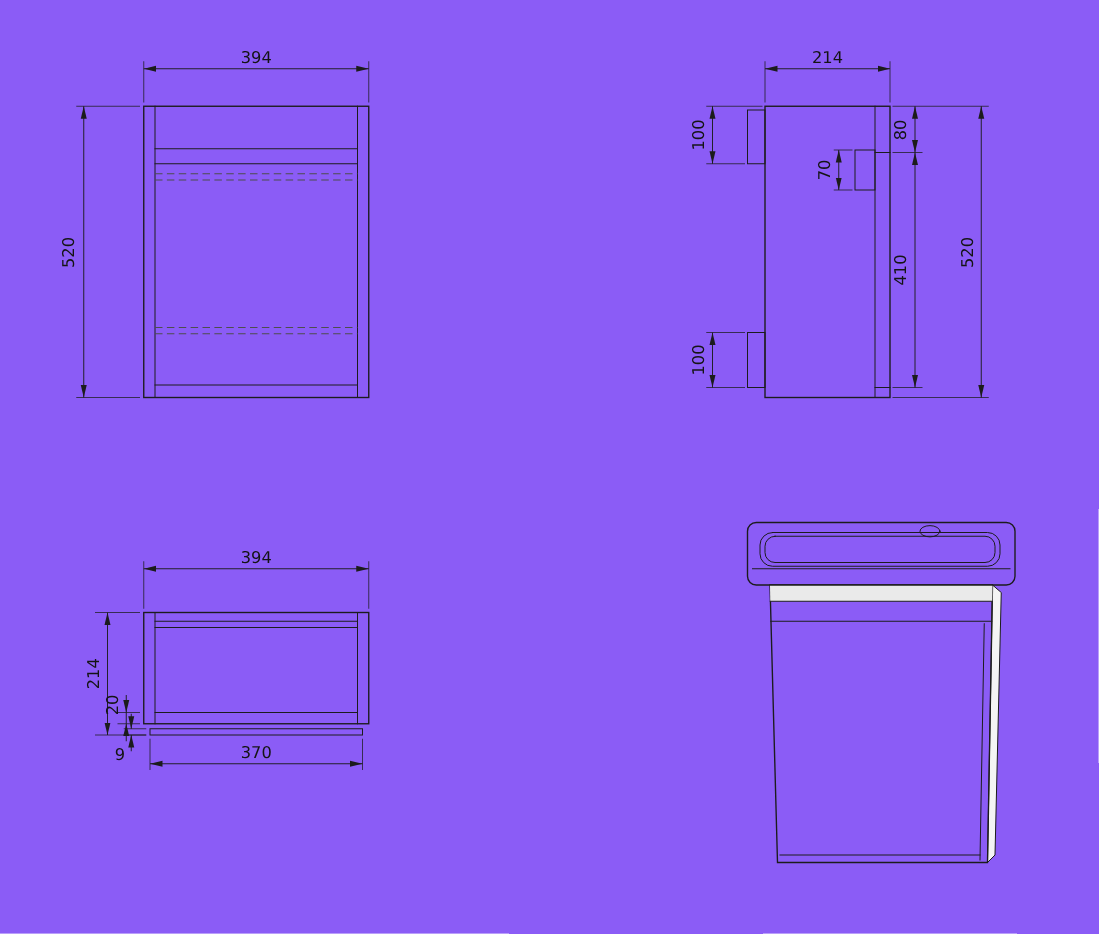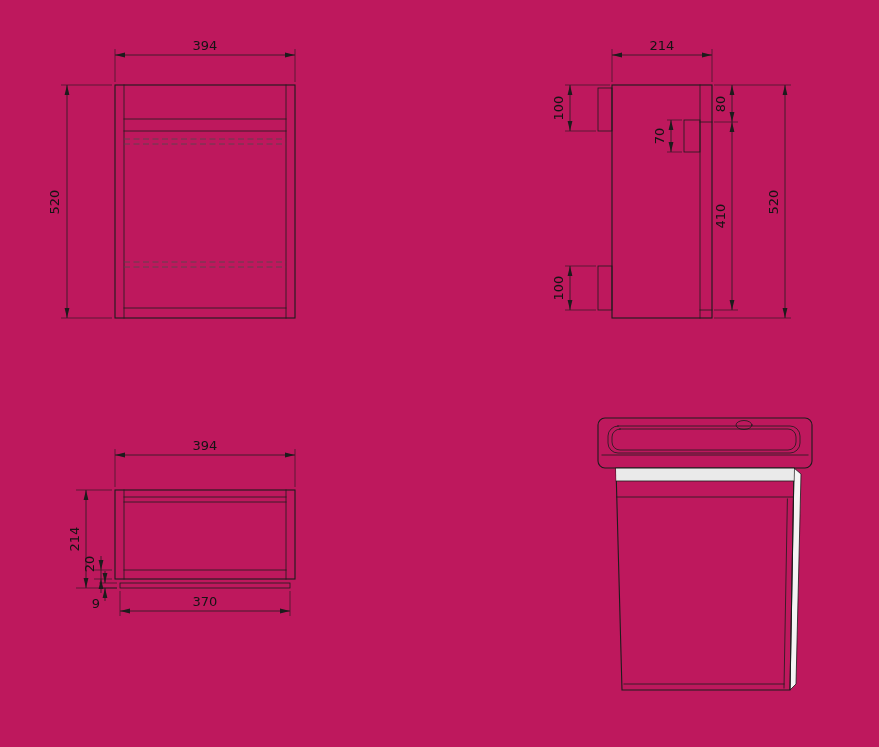--- a/index.html
+++ b/index.html
@@ -1,16 +1,16 @@
 <!DOCTYPE html>
 <html><head>
 <meta charset="utf-8">
 <style>
   html,body{margin:0;padding:0;background:#ffffff;}
-  .canvas{position:relative;width:879px;height:747px;background:#be185d;overflow:hidden;
+  .canvas{position:relative;width:879px;height:747px;background:#8b5cf6;overflow:hidden;
           font-family:"DejaVu Sans",sans-serif;}
   svg{display:block}
   .obj {fill:none;stroke:#1c1c1c;stroke-width:1.1;stroke-linecap:square}
   .thin{fill:none;stroke:#1c1c1c;stroke-width:0.8;stroke-linecap:square}
   .hid {fill:none;stroke:#4d4d4d;stroke-width:0.8;stroke-dasharray:6 3.5}
   .dim {fill:none;stroke:#1c1c1c;stroke-width:0.75}
   .ext {fill:none;stroke:#1c1c1c;stroke-width:0.6}
   .fillgrey{fill:#eaeaea;stroke:none}
   .fillside{fill:#f4f4f4;stroke:#1c1c1c;stroke-width:0.8}
   .dimtxt{font-family:"DejaVu Sans",sans-serif;font-size:13px;fill:#141414}

